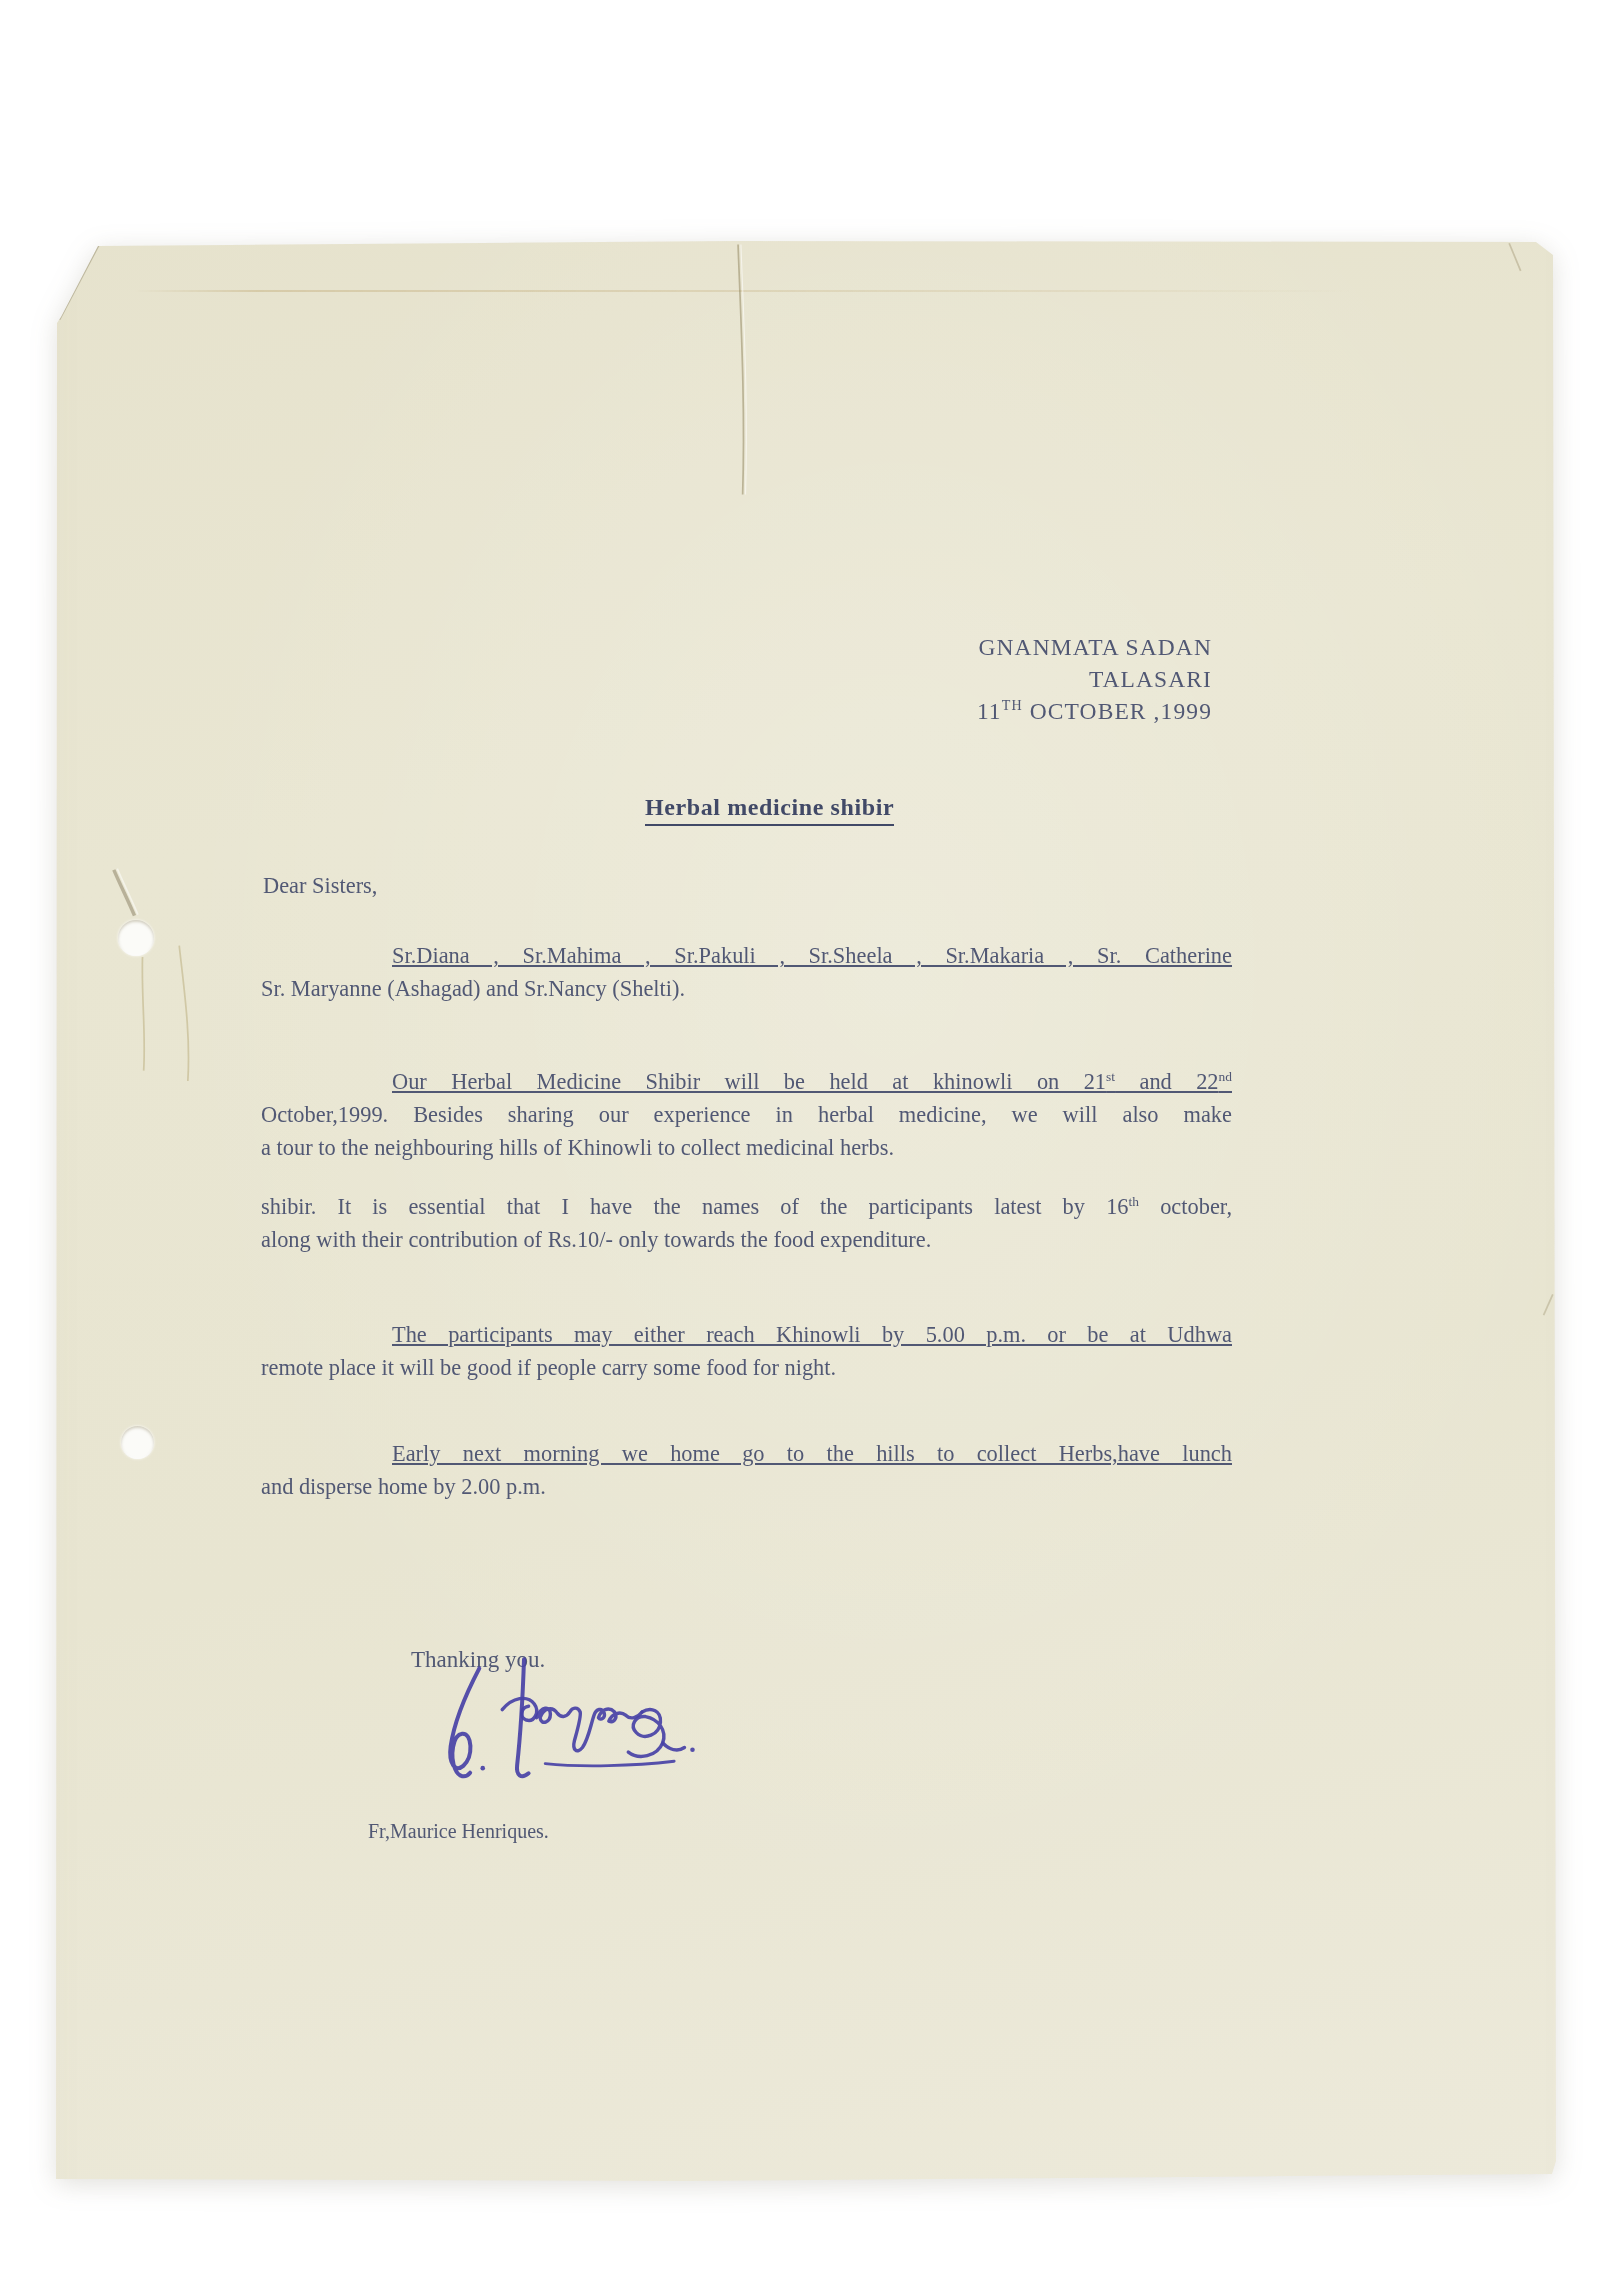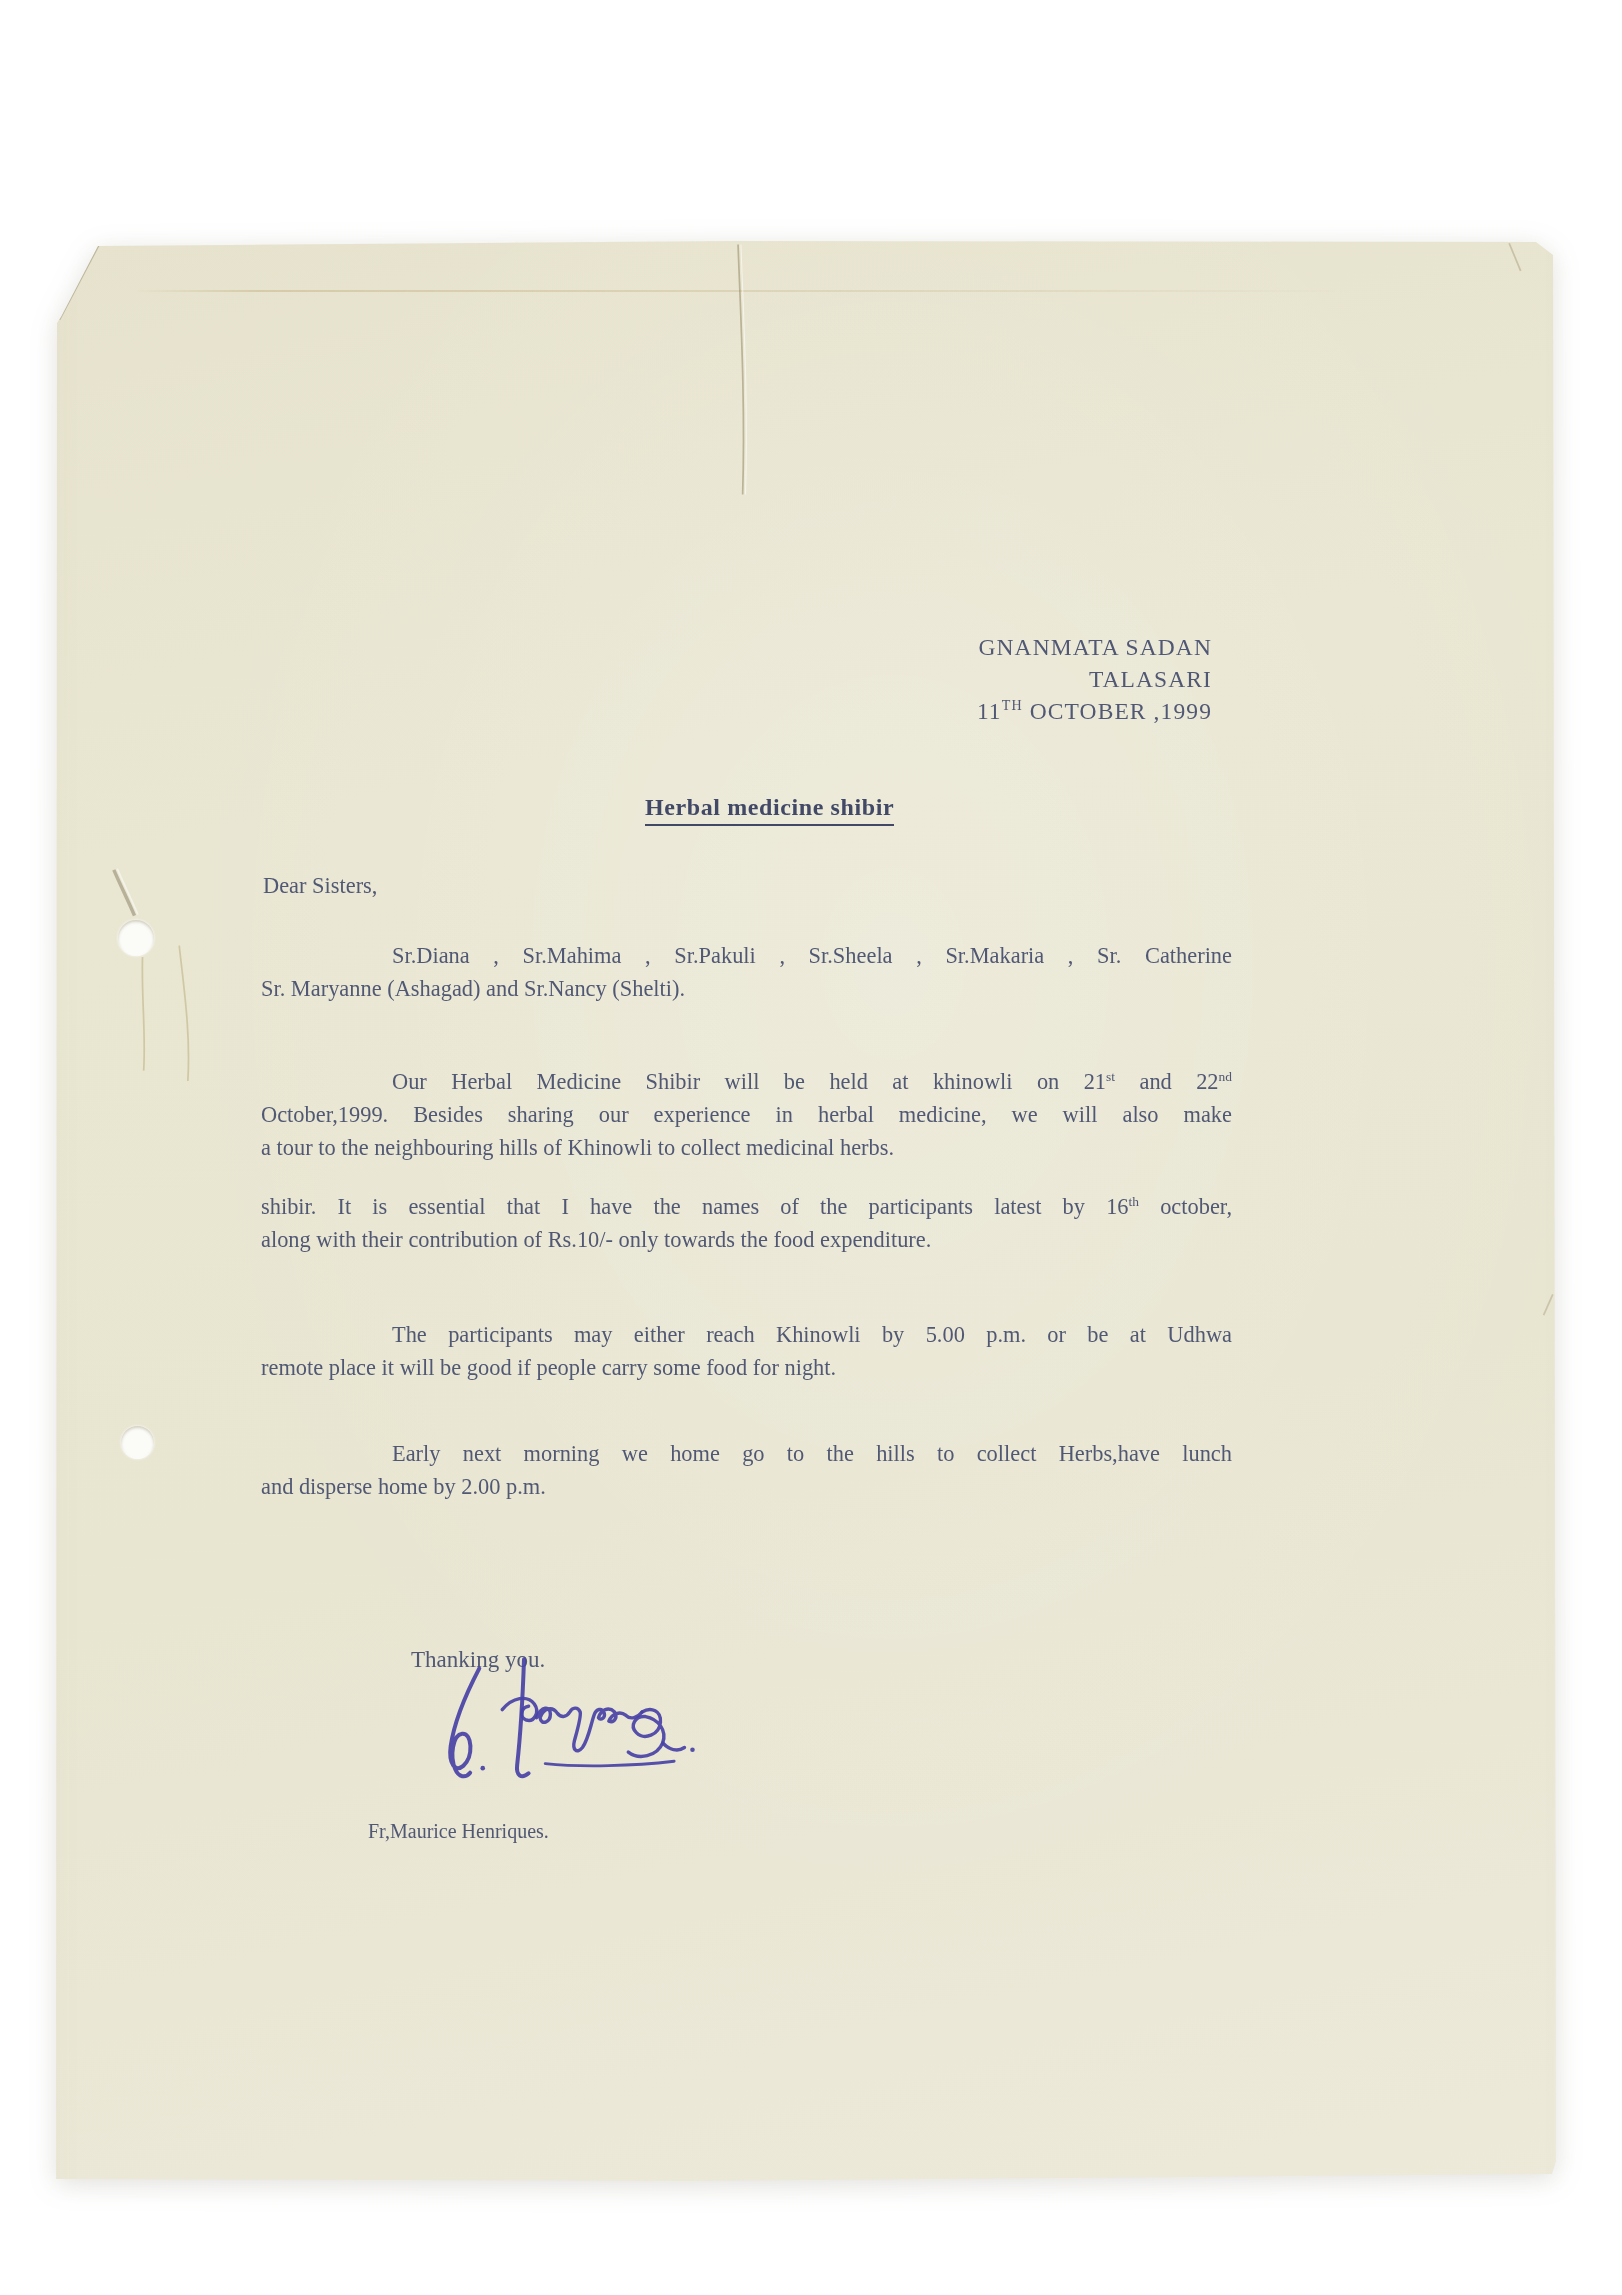--- a/index.html
+++ b/index.html
@@ -38,21 +38,21 @@
     position:absolute;left:631px;top:794px;
     color:var(--title,#414967);font-size:24px;font-weight:bold;letter-spacing:0.6px;
     border-bottom:2.3px solid var(--title,#414967);padding-bottom:2.9px;white-space:nowrap;margin-left:14px;
   }
   .para{
     position:absolute;left:261px;width:971px;
     color:var(--text,#515874);font-size:22.4px;line-height:33px;
   }
   .line{text-align:left;}
   .jline{text-align:justify;text-align-last:justify;}
-  .ind{padding-left:131px;}
+  .ind{padding-left:131px;text-decoration:underline;}
   sup.sup{font-size:.6em;line-height:0;vertical-align:super;}
   .salutation{position:absolute;left:263px;top:873px;color:var(--text,#515874);font-size:22.4px;white-space:nowrap;}
   .thanks{position:absolute;left:411px;top:1626px;color:var(--text,#515874);font-size:23px;white-space:nowrap;margin-top:21px;}
   .signer{position:absolute;left:368px;top:1820px;color:var(--text,#515874);font-size:20px;white-space:nowrap;}
   .signature{position:absolute;left:422px;top:1642px;width:298px;height:148px;}
   .signature path{fill:none;stroke:var(--ink,#4842a6);stroke-linecap:round;stroke-linejoin:round;opacity:.92;}
 </style>
 </head>
 <body>
 

